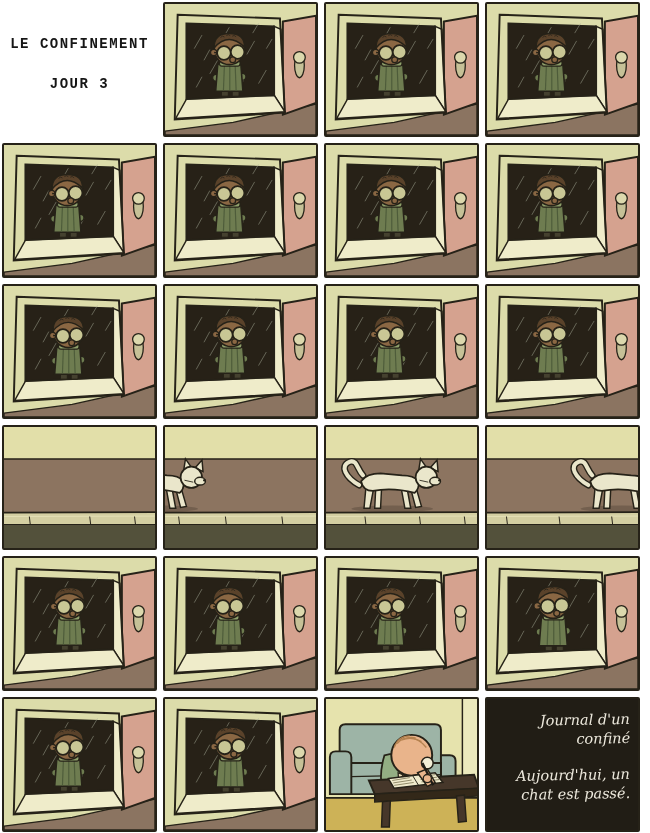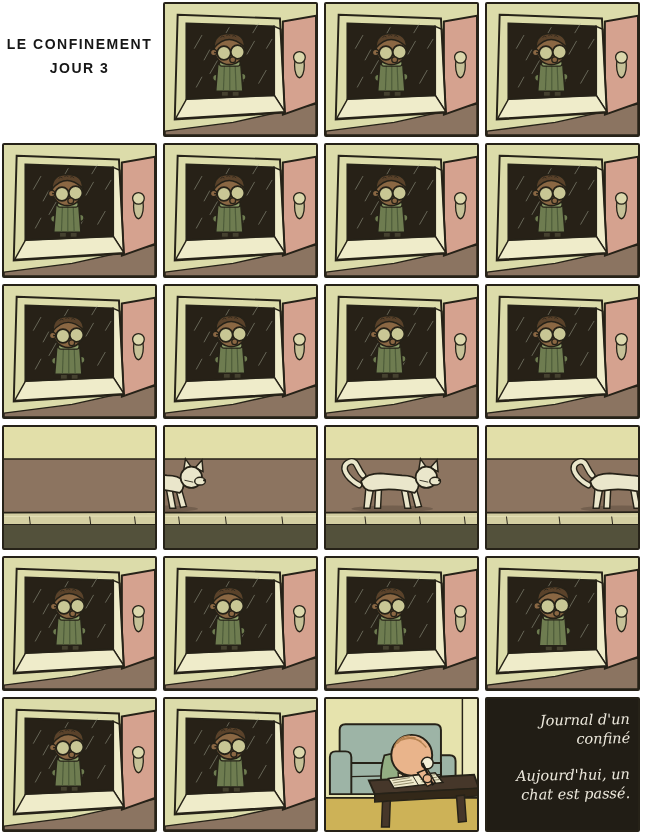--- a/index.html
+++ b/index.html
@@ -7,24 +7,24 @@
         font-family:"Liberation Sans","DejaVu Sans",sans-serif;}
   #grid{display:grid;padding:2px;
         grid-template-columns:repeat(4,155px);
         grid-template-rows:135px 135px 135px 125px 135px 135px;
         column-gap:6px;row-gap:6px;}
   .cell{box-sizing:border-box;overflow:hidden;}
   .panel{border:2px solid #262218;border-radius:2px;background:#dcdcaa;}
   .panel svg{display:block;width:100%;height:100%;}
   .title-cell{background:#ffffff;display:flex;flex-direction:column;align-items:center;
               padding-top:34px;}
-  .title-line{font-family:Liberation Sans, sans-serif;
+  .title-line{font-family:Liberation Mono, monospace;
               font-weight:700;color:#161616;font-size:14px;letter-spacing:1.5px;
               white-space:nowrap;}
-  .title-line + .title-line{margin-top:8px;}
+  .title-line + .title-line{margin-top:24px;}
   .journal{width:100%;height:100%;background:#211d15;color:#ece8dc;
            box-sizing:border-box;padding:12px 8px 0 18px;
            font-family:"DejaVu Serif","Liberation Serif",serif;
            font-style:italic;font-size:14.5px;line-height:1.3;text-align:right;}
   .journal p{margin:0 0 17px 0;transform:rotate(-1deg);}
 </style>
 </head>
 <body>
 
 <div id="page">

